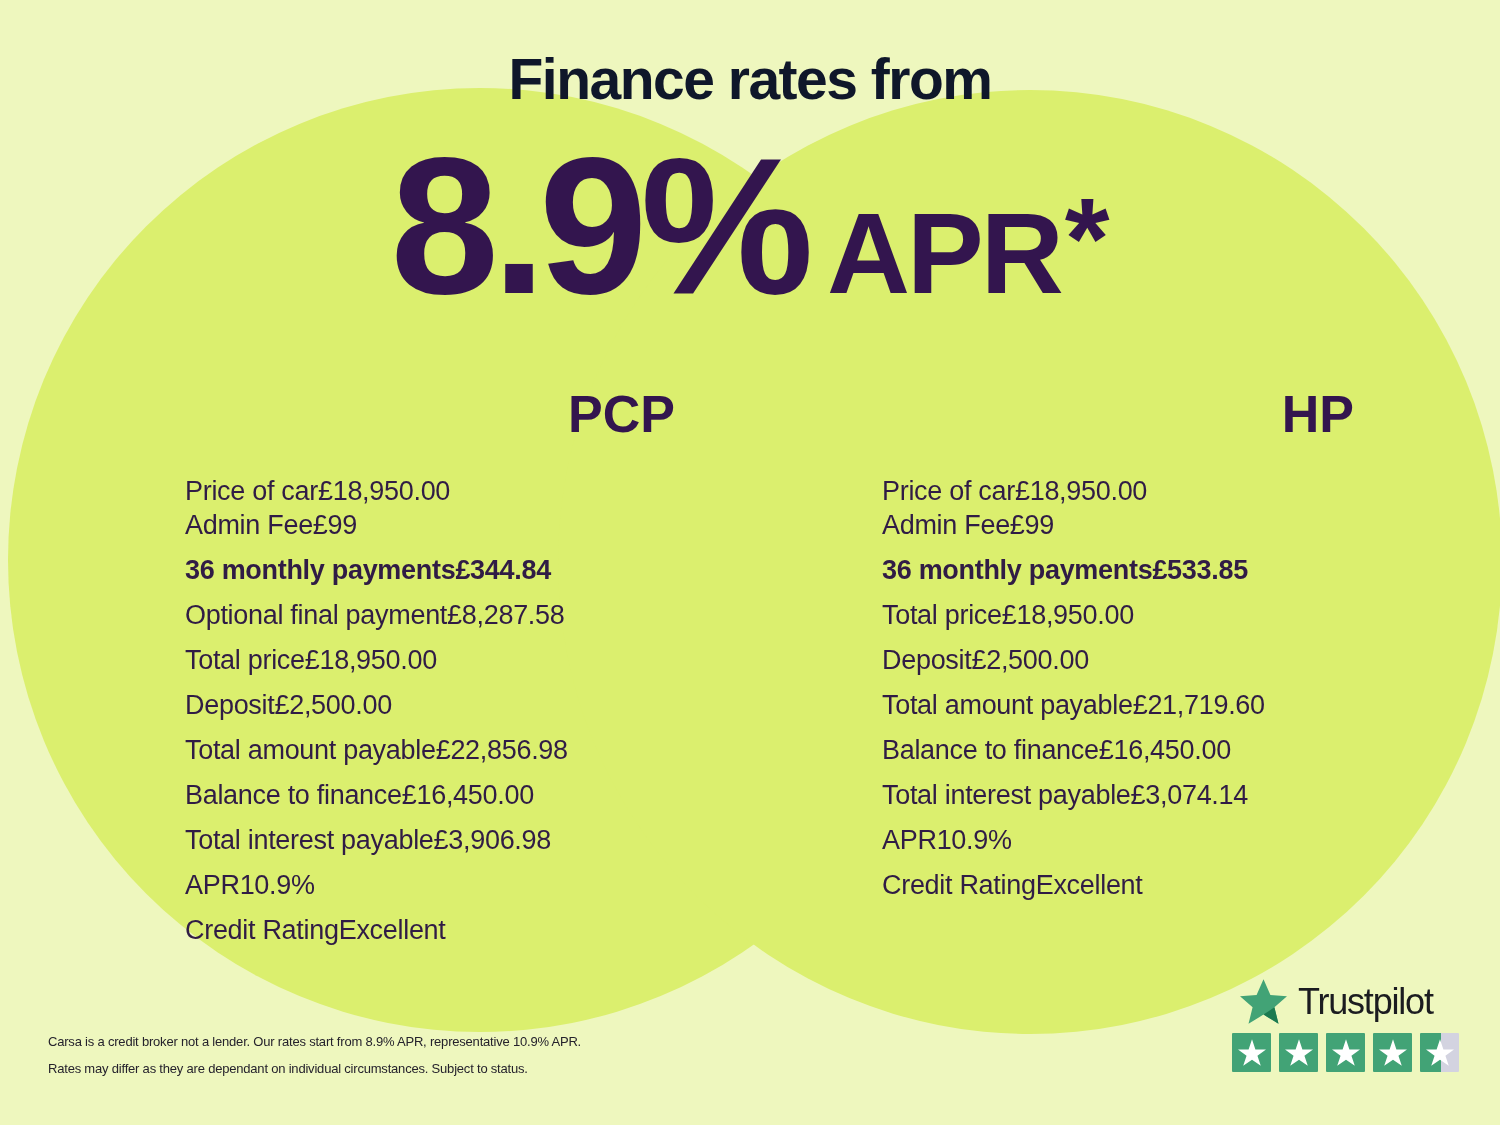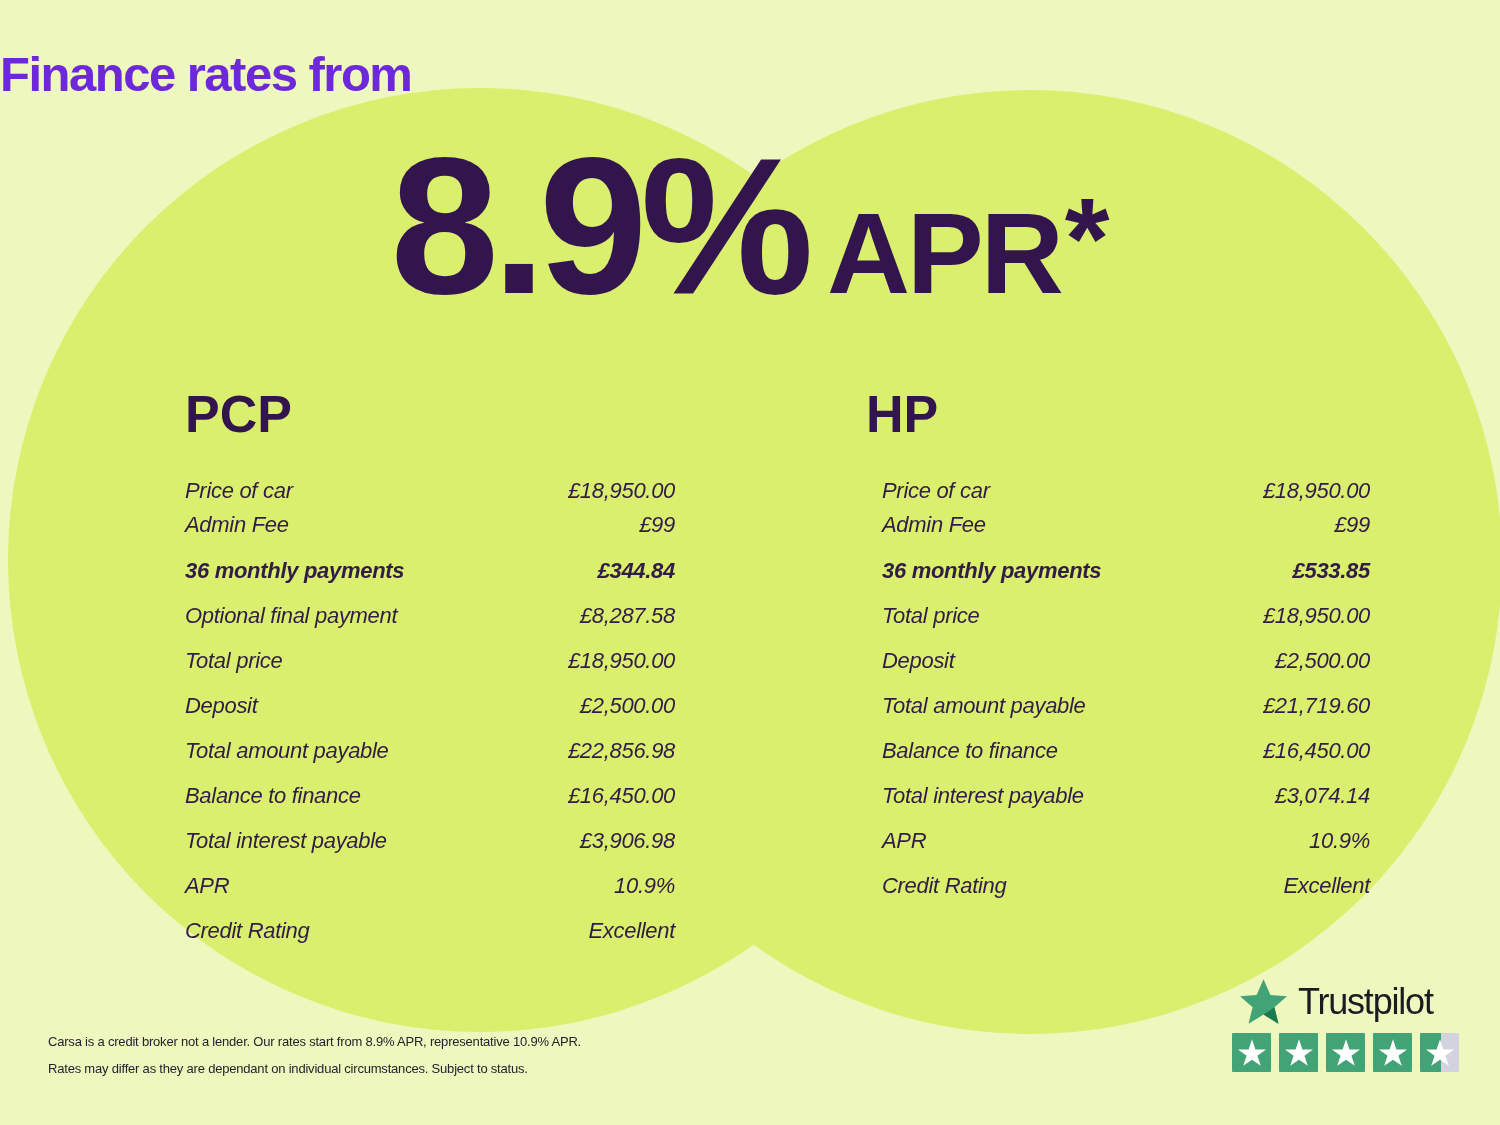--- a/index.html
+++ b/index.html
@@ -13,45 +13,45 @@
     position:absolute; width:944px; height:944px;
     border-radius:50%; background:#DBEF6E;
   }
   .circle.left  { left:8px;   top:88px; }
   .circle.right { left:558px; top:90px; }
 
   .layer { position:absolute; left:0; top:0; width:1500px; height:1125px; }
 
   .main-title {
     position:absolute; top:46px; left:0; width:100%;
-    text-align:left;
-    font-size:49px; font-weight:800; letter-spacing:-1.5px;
-    color:#6d28d9;
+    text-align:center;
+    font-size:57px; font-weight:800; letter-spacing:-1.5px;
+    color:#0f172a;
   }
   .rate-row {
     position:absolute; top:128px; left:0; width:100%;
     display:flex; justify-content:center; align-items:baseline;
     color:#33154E; line-height:1;
   }
   .rate-big   { font-size:195px; font-weight:800; letter-spacing:-7px; }
   .rate-unit  { font-size:115px; font-weight:800; letter-spacing:-3px; margin-left:20px; }
   .rate-ast   { font-size:115px; font-weight:800; position:relative; top:-15px; margin-left:4px; }
 
   .panel { position:absolute; top:386px; color:#301C45; }
   .panel.pcp { left:185px; width:490px; }
   .panel.hp  { left:882px; width:488px; }
   .panel-title {
-    text-align:left; font-size:52px; font-weight:700;
+    text-align:right; font-size:52px; font-weight:700;
     line-height:1.1; color:#33154E;
   }
   .panel.hp .panel-title { transform:translateX(-16px); }
   .rows { margin-top:31px; }
   .row {
-    display:flex; justify-content:space-between; align-items:center;
-    height:45px; font-size:22px; letter-spacing:-0.3px;font-style:italic;
+    display:flex; justify-content:flex-start; align-items:center;
+    height:45px; font-size:27px; letter-spacing:-0.3px;
   }
   .row.tight { height:34px; }
   .row.bold-row { font-weight:700; margin-top:6px; }
 
   .disclaimer {
     position:absolute; left:48px; top:1028px;
     font-size:13px; line-height:27px; letter-spacing:-0.2px;
     color:#25222C;
   }
 

